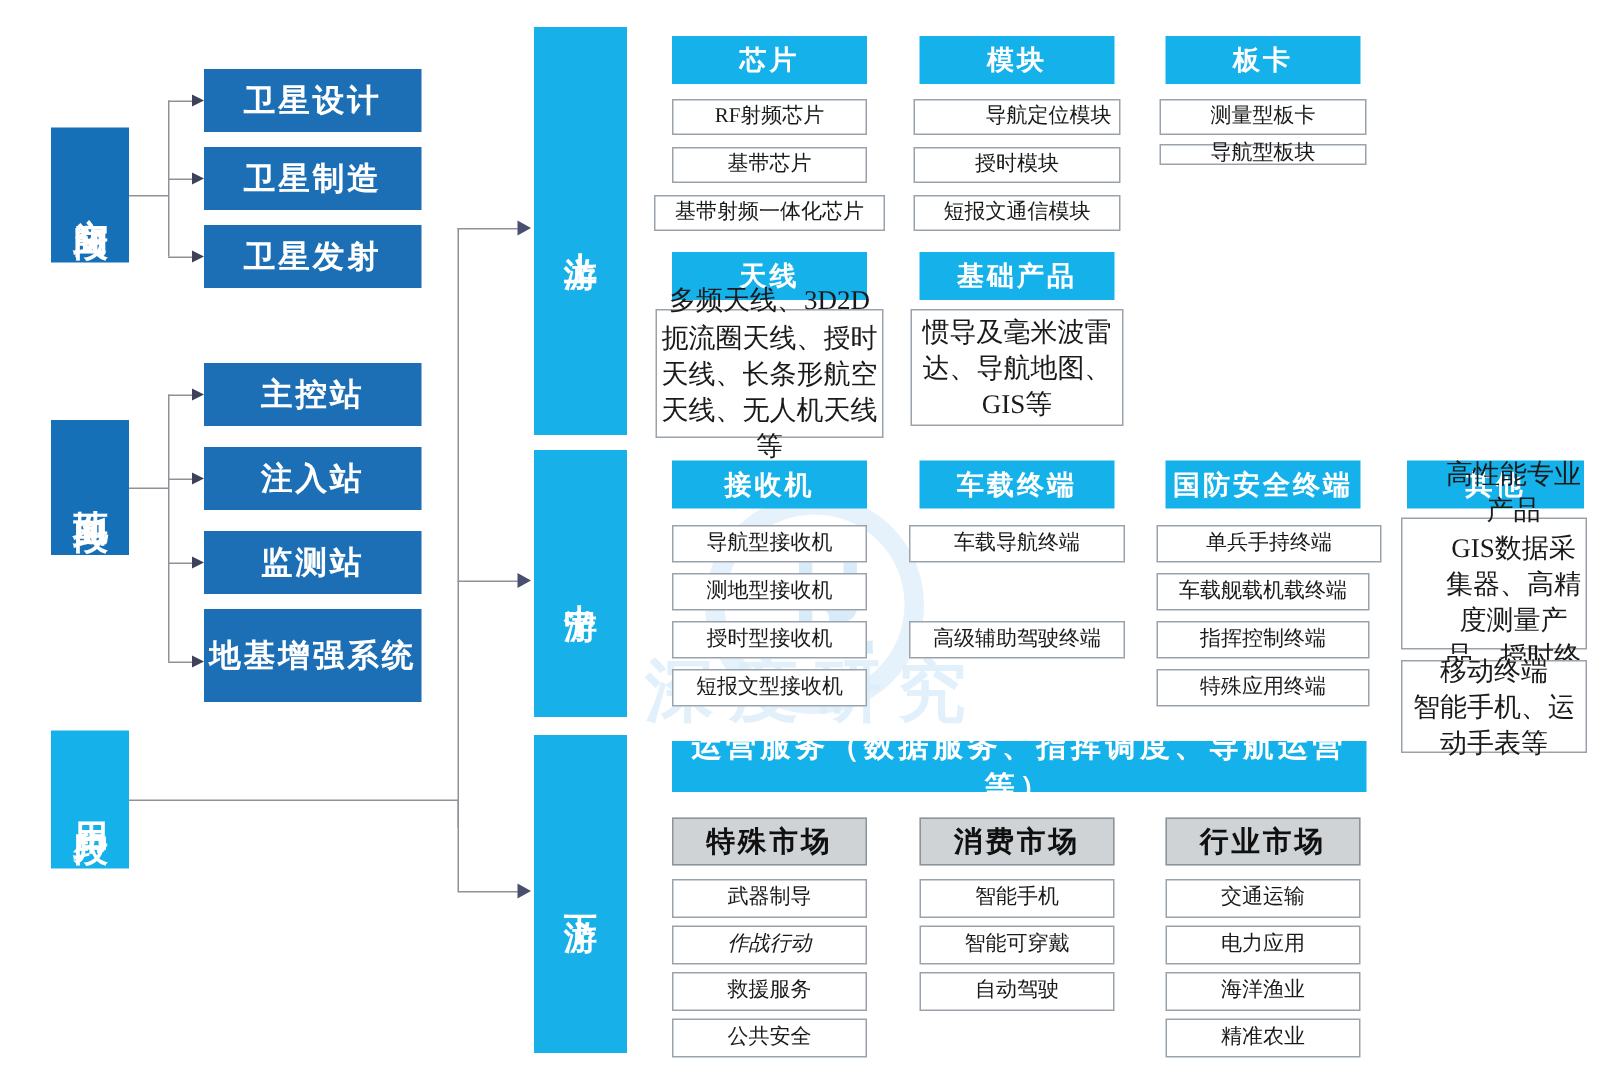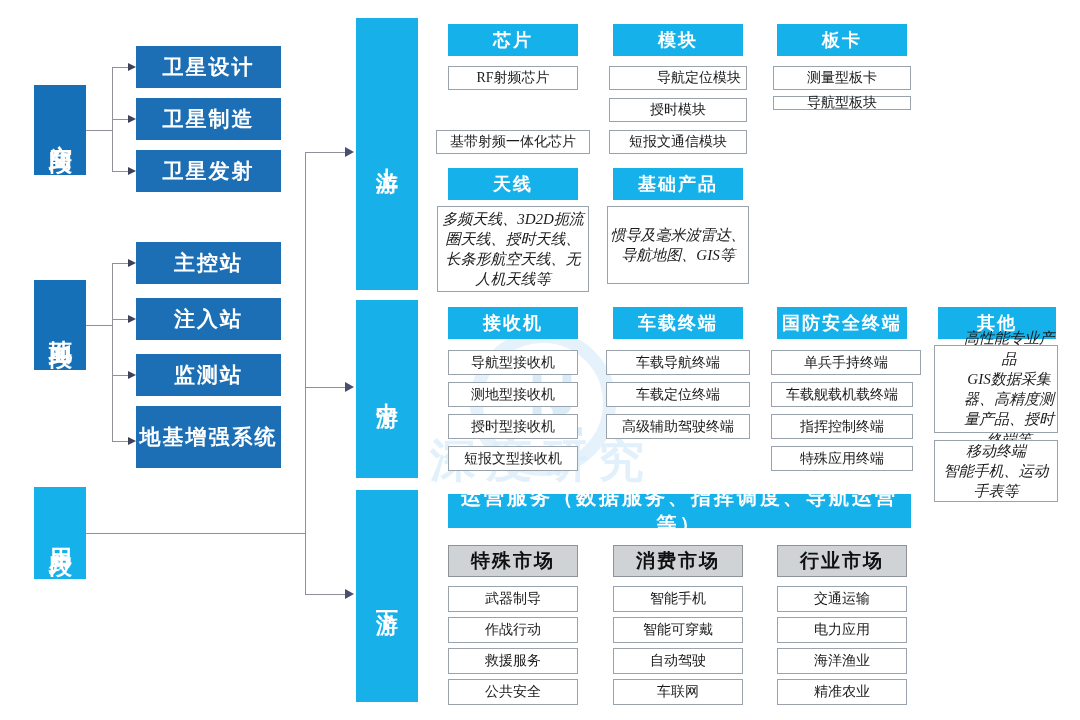--- a/index.html
+++ b/index.html
@@ -54,21 +54,21 @@
     background:#15b1ea;color:#ffffff;font-size:18px;font-weight:700;
     letter-spacing:2px;
   }
   .cat-wide{font-size:20px;letter-spacing:3px;}
 
   
   .item{
     background:#ffffff;border:1px solid #9aa3ab;color:#1a1a1a;
     font-size:14px;line-height:1.25;padding:1px 2px;
   }
-  .item-multi{font-size:15px;line-height:1.35;font-style:italic;}
+  .item-multi{font-size:18px;line-height:1.35;}
 
   
   .mkt{
     background:#cfd3d6;border:1px solid #8c9399;color:#101010;
     font-size:19px;font-weight:700;letter-spacing:2px;
   }
 
   
   .ln{position:absolute;background:#8e9298;}
   .lnh{height:1px;}
@@ -136,20 +136,21 @@
   <div class="ln lnh" style="left:305px;top:387px;width:42px;"></div>
   <div class="ln lnh" style="left:305px;top:594px;width:42px;"></div>
   <div class="ln lnh" style="left:86px;top:533px;width:219px;"></div>
   <div class="ln lnv" style="left:305px;top:533px;height:61px;"></div>
   <div class="arw" style="left:345px;top:147px;"></div>
   <div class="arw" style="left:345px;top:382px;"></div>
   <div class="arw" style="left:345px;top:589px;"></div>
 
   <div class="box cat" style="left:448px;top:24px;width:130px;height:32px;">芯片</div>
   <div class="box item" style="left:448px;top:66px;width:130px;height:24px;">RF射频芯片</div>
+  <div class="box item" style="left:448px;top:98px;width:130px;height:24px;">基带芯片</div>
   <div class="box cat" style="left:613px;top:24px;width:130px;height:32px;">模块</div>
 
   <div class="box item" style="left:436px;top:130px;width:154px;height:24px;">基带射频一体化芯片</div>
   <div class="box item" style="left:609px;top:66px;width:138px;height:24px;padding-left:44px;">导航定位模块</div>
   <div class="box item" style="left:609px;top:98px;width:138px;height:24px;">授时模块</div>
   <div class="box item" style="left:609px;top:130px;width:138px;height:24px;">短报文通信模块</div>
 
   <div class="box cat" style="left:777px;top:24px;width:130px;height:32px;">板卡</div>
   <div class="box item" style="left:773px;top:66px;width:138px;height:24px;">测量型板卡</div>
   <div class="box item" style="left:773px;top:96px;width:138px;height:14px;text-align:right;">导航型板块</div>
@@ -161,48 +162,46 @@
   <div class="box item item-multi" style="left:607px;top:206px;width:142px;height:78px;">惯导及毫米波雷达、导航地图、GIS等</div>
 
   <div class="box cat" style="left:448px;top:307px;width:130px;height:32px;">接收机</div>
   <div class="box item" style="left:448px;top:350px;width:130px;height:25px;">导航型接收机</div>
   <div class="box item" style="left:448px;top:382px;width:130px;height:25px;">测地型接收机</div>
   <div class="box item" style="left:448px;top:414px;width:130px;height:25px;">授时型接收机</div>
   <div class="box item" style="left:448px;top:446px;width:130px;height:25px;">短报文型接收机</div>
 
   <div class="box cat" style="left:613px;top:307px;width:130px;height:32px;">车载终端</div>
   <div class="box item" style="left:606px;top:350px;width:144px;height:25px;">车载导航终端</div>
-  <div class="box item" style="left:606px;top:382px;width:144px;height:25px;">车载定位终端</div>
   <div class="box item" style="left:606px;top:414px;width:144px;height:25px;">高级辅助驾驶终端</div>
 
   <div class="box cat" style="left:777px;top:307px;width:130px;height:32px;">国防安全终端</div>
   <div class="box item" style="left:771px;top:350px;width:150px;height:25px;">单兵手持终端</div>
   <div class="box item" style="left:771px;top:382px;width:142px;height:25px;">车载舰载机载终端</div>
   <div class="box item" style="left:771px;top:414px;width:142px;height:25px;">指挥控制终端</div>
   <div class="box item" style="left:771px;top:446px;width:142px;height:25px;">特殊应用终端</div>
 
   <div class="box cat" style="left:938px;top:307px;width:118px;height:32px;">其他</div>
   <div class="box item item-multi" style="left:934px;top:345px;width:124px;height:88px;white-space:pre-line;padding-left:28px;">高性能专业产品
 GIS数据采集器、高精度测量产品、授时终端等</div>
   <div class="box item item-multi" style="left:934px;top:440px;width:124px;height:62px;white-space:pre-line;">移动终端
 智能手机、运动手表等</div>
 
   <div class="box cat cat-wide" style="left:448px;top:494px;width:463px;height:34px;">运营服务（数据服务、指挥调度、导航运营等）</div>
 
   <div class="box mkt" style="left:448px;top:545px;width:130px;height:32px;">特殊市场</div>
   <div class="box item" style="left:448px;top:586px;width:130px;height:26px;">武器制导</div>
-  <div class="box item" style="left:448px;top:617px;width:130px;height:26px;">作战行动</div>
+  <div class="box item" style="left:448px;top:617px;width:130px;height:26px;font-style:italic;">作战行动</div>
   <div class="box item" style="left:448px;top:648px;width:130px;height:26px;">救援服务</div>
   <div class="box item" style="left:448px;top:679px;width:130px;height:26px;">公共安全</div>
 
   <div class="box mkt" style="left:613px;top:545px;width:130px;height:32px;">消费市场</div>
   <div class="box item" style="left:613px;top:586px;width:130px;height:26px;">智能手机</div>
   <div class="box item" style="left:613px;top:617px;width:130px;height:26px;">智能可穿戴</div>
   <div class="box item" style="left:613px;top:648px;width:130px;height:26px;">自动驾驶</div>
-  <div class="box item" style="left:613px;top:679px;width:130px;height:26px;">车联网</div>
 
   <div class="box mkt" style="left:777px;top:545px;width:130px;height:32px;">行业市场</div>
   <div class="box item" style="left:777px;top:586px;width:130px;height:26px;">交通运输</div>
   <div class="box item" style="left:777px;top:617px;width:130px;height:26px;">电力应用</div>
   <div class="box item" style="left:777px;top:648px;width:130px;height:26px;">海洋渔业</div>
   <div class="box item" style="left:777px;top:679px;width:130px;height:26px;">精准农业</div>
 
 </div>
 
 </body></html>

